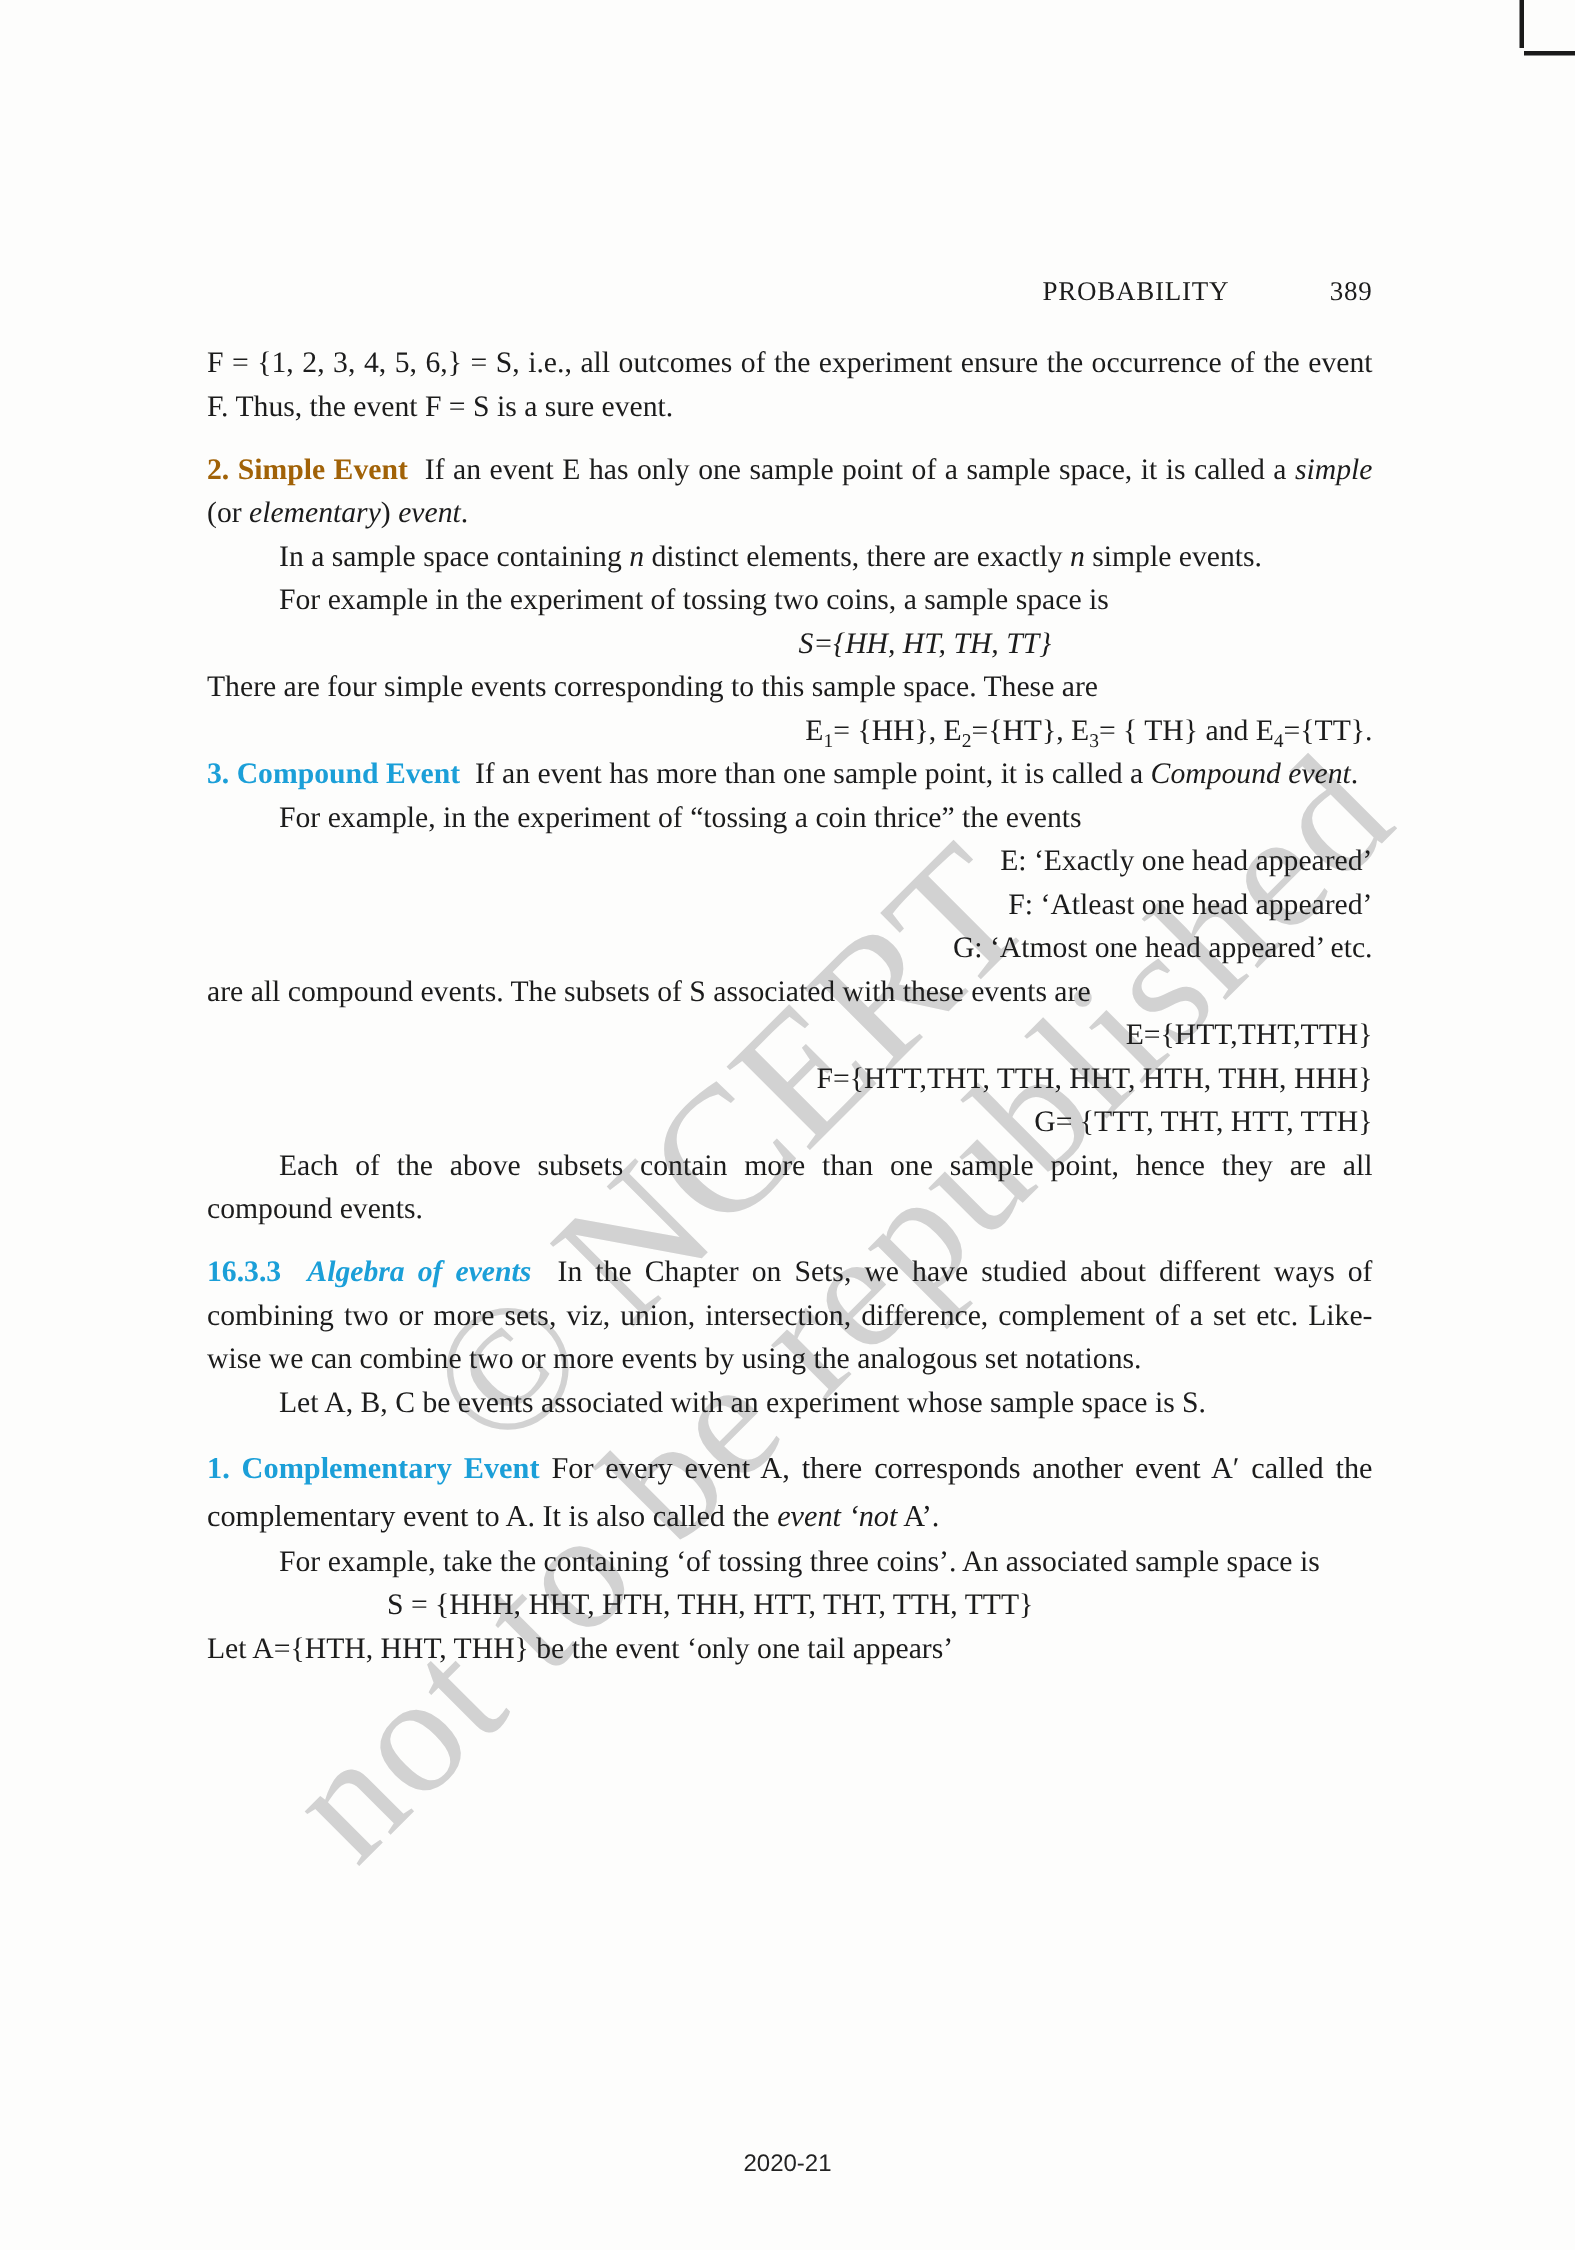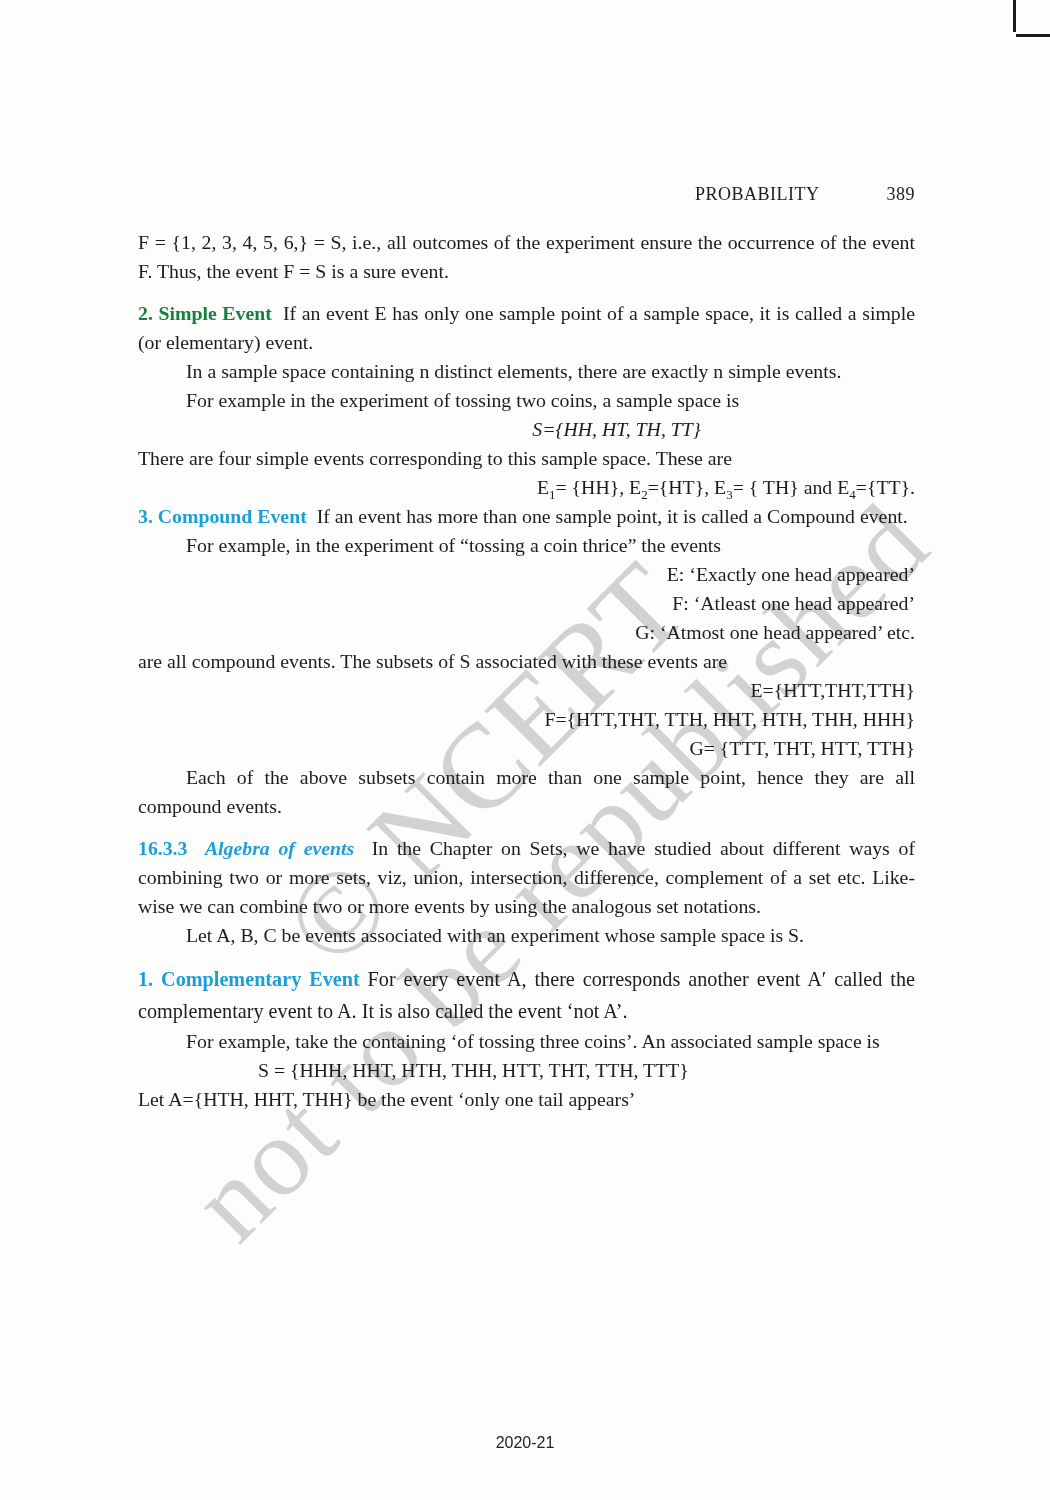--- a/index.html
+++ b/index.html
@@ -59,21 +59,21 @@
   .blk { text-align: justify; }
   .indent { text-indent: 48px; }
   .x255 { padding-left: 117px; text-align: right; }
   .x258 { padding-left: 120px; text-align: left; }
   .x318 { padding-left: 180px; text-align: center; font-style: italic; }
   .gap-top { margin-top: 13px; }
   .cmp { line-height: 32px; font-size: 20.2px; }
 
   .s-h  { font-weight: bold; }
   .s-hi { font-weight: bold; font-style: italic; }
-  .s-i  { }
+  .s-i  { font-style: italic; }
   .doc-body sub { font-size: 13px; line-height: 0; }
 
   
   .footer {
     position: absolute;
     top: 1434px; left: 0; width: 100%;
     text-align: center;
     font-family: "Liberation Sans", sans-serif;
     font-size: 16px;
     color: #222222;
@@ -91,21 +91,21 @@
   <div class="crop-v"></div>
   <div class="crop-h"></div>
 
   <div class="header">
     <span>PROBABILITY</span>
     <span>389</span>
   </div>
 
   <div class="doc-body" id="doc-body">
       <div class="blk"><span>F = {1, 2, 3, 4, 5, 6,} = S, i.e., all outcomes of the experiment ensure the occurrence of the event F. Thus, the event F = S is a sure event.</span></div>
-      <div class="blk gap-top"><span class="s-h" style="color: #15803d;">2. Simple Event</span><span>&nbsp; If an event E has only one sample point of a sample space, it is called a </span><span class="s-i">simple</span><span> (or </span><span class="s-i">elementary</span><span>) </span><span class="s-i">event</span><span>.</span></div>
+      <div class="blk gap-top"><span class="s-h" style="color: #a16207;">2. Simple Event</span><span>&nbsp; If an event E has only one sample point of a sample space, it is called a </span><span class="s-i">simple</span><span> (or </span><span class="s-i">elementary</span><span>) </span><span class="s-i">event</span><span>.</span></div>
       <div class="blk indent"><span>In a sample space containing </span><span class="s-i">n</span><span> distinct elements, there are exactly </span><span class="s-i">n</span><span> simple events.</span></div>
       <div class="blk indent"><span>For example in the experiment of tossing two coins, a sample space is</span></div>
       <div class="blk x318"><span>S={HH, HT, TH, TT}</span></div>
       <div class="blk"><span>There are four simple events corresponding to this sample space. These are</span></div>
       <div class="blk x255"><span>E</span><sub>1</sub><span>= {HH}, E</span><sub>2</sub><span>={HT}, E</span><sub>3</sub><span>= { TH} and E</span><sub>4</sub><span>={TT}.</span></div>
       <div class="blk"><span class="s-h" style="color: rgb(27, 159, 216);">3. Compound Event</span><span>&nbsp; If an event has more than one sample point, it is called  a </span><span class="s-i">Compound event</span><span>.</span></div>
       <div class="blk indent"><span>For example, in the experiment of “tossing a coin thrice” the events</span></div>
       <div class="blk x255"><span>E: ‘Exactly one head appeared’</span></div>
       <div class="blk x255"><span>F: ‘Atleast one head appeared’</span></div>
       <div class="blk x255"><span>G: ‘Atmost one head appeared’ etc.</span></div>

